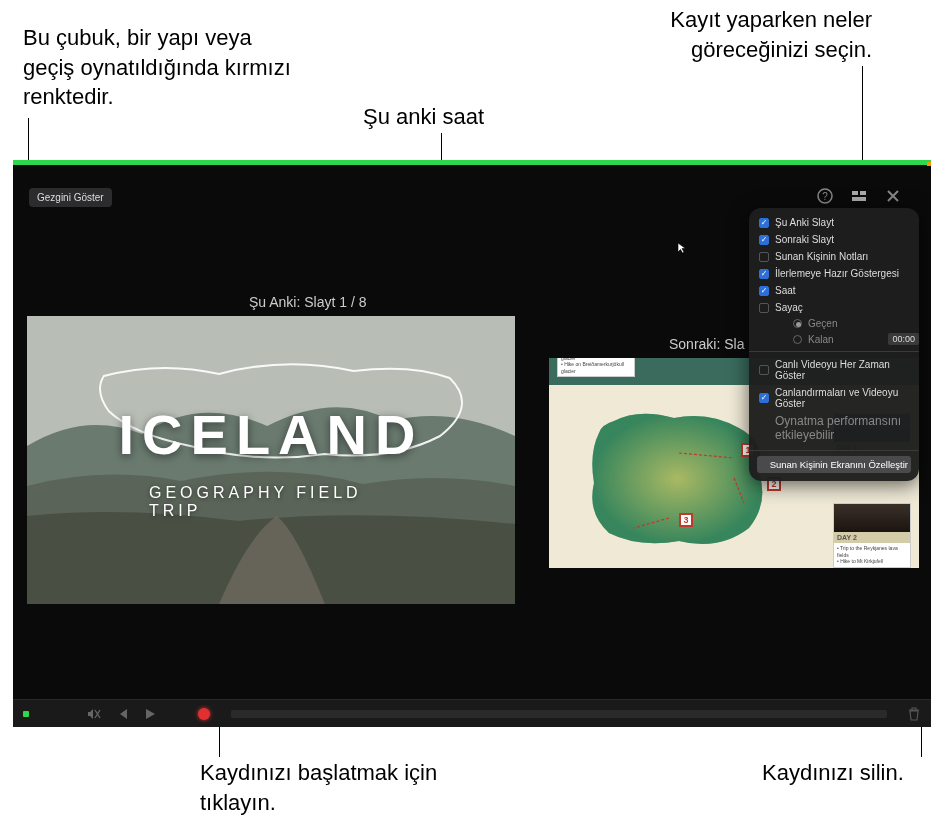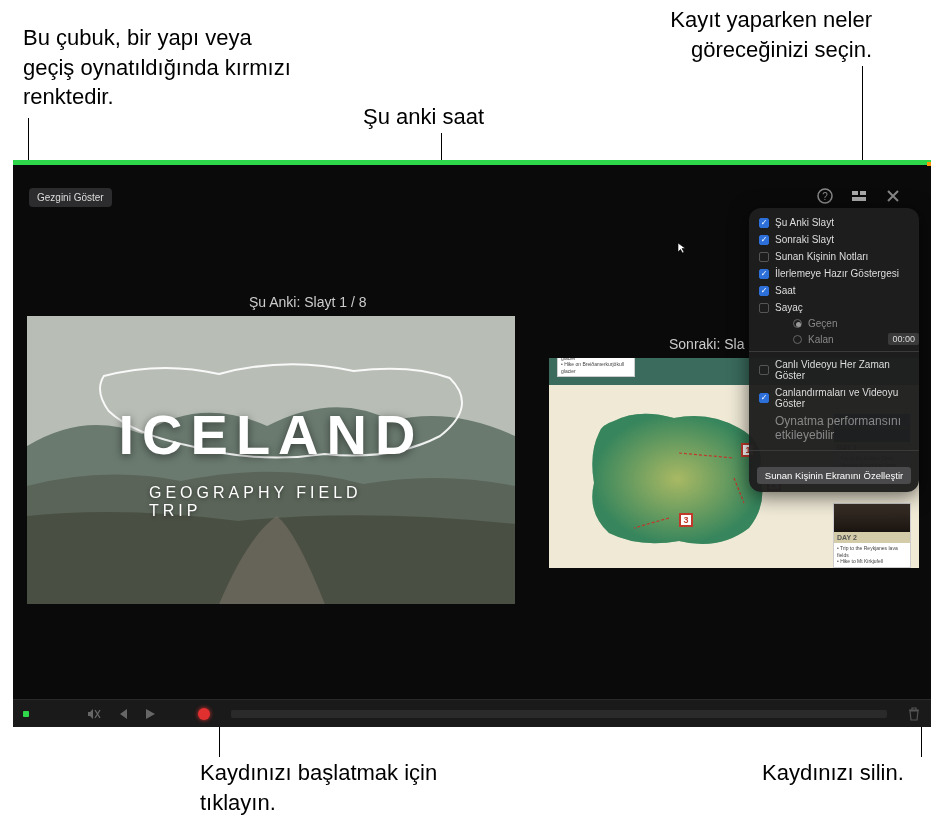--- a/index.html
+++ b/index.html
@@ -229,24 +229,24 @@
   .menu-sep { height: 1px; background: #3a3a3a; margin: 4px 0; }
   .menu-time-badge {
     margin-left: auto;
     background: #3a3a3a;
     padding: 1px 4px;
     border-radius: 2px;
     font-size: 9px;
   }
   .menu-note { padding: 2px 10px 4px 26px; font-size: 12px; color: #888; }
   .menu-btn {
-    margin: 16px 8px 2px;
+    margin: 5px 8px 2px;
     background: #4a4a4c;
     color: #fff;
-    text-align: center;
+    text-align: right;
     padding: 3px;
     border-radius: 3px;
     font-size: 9.5px;
     cursor: pointer;
   }
 
   .bottom-bar {
     position: absolute;
     bottom: 0; left: 0; right: 0;
     height: 28px;

